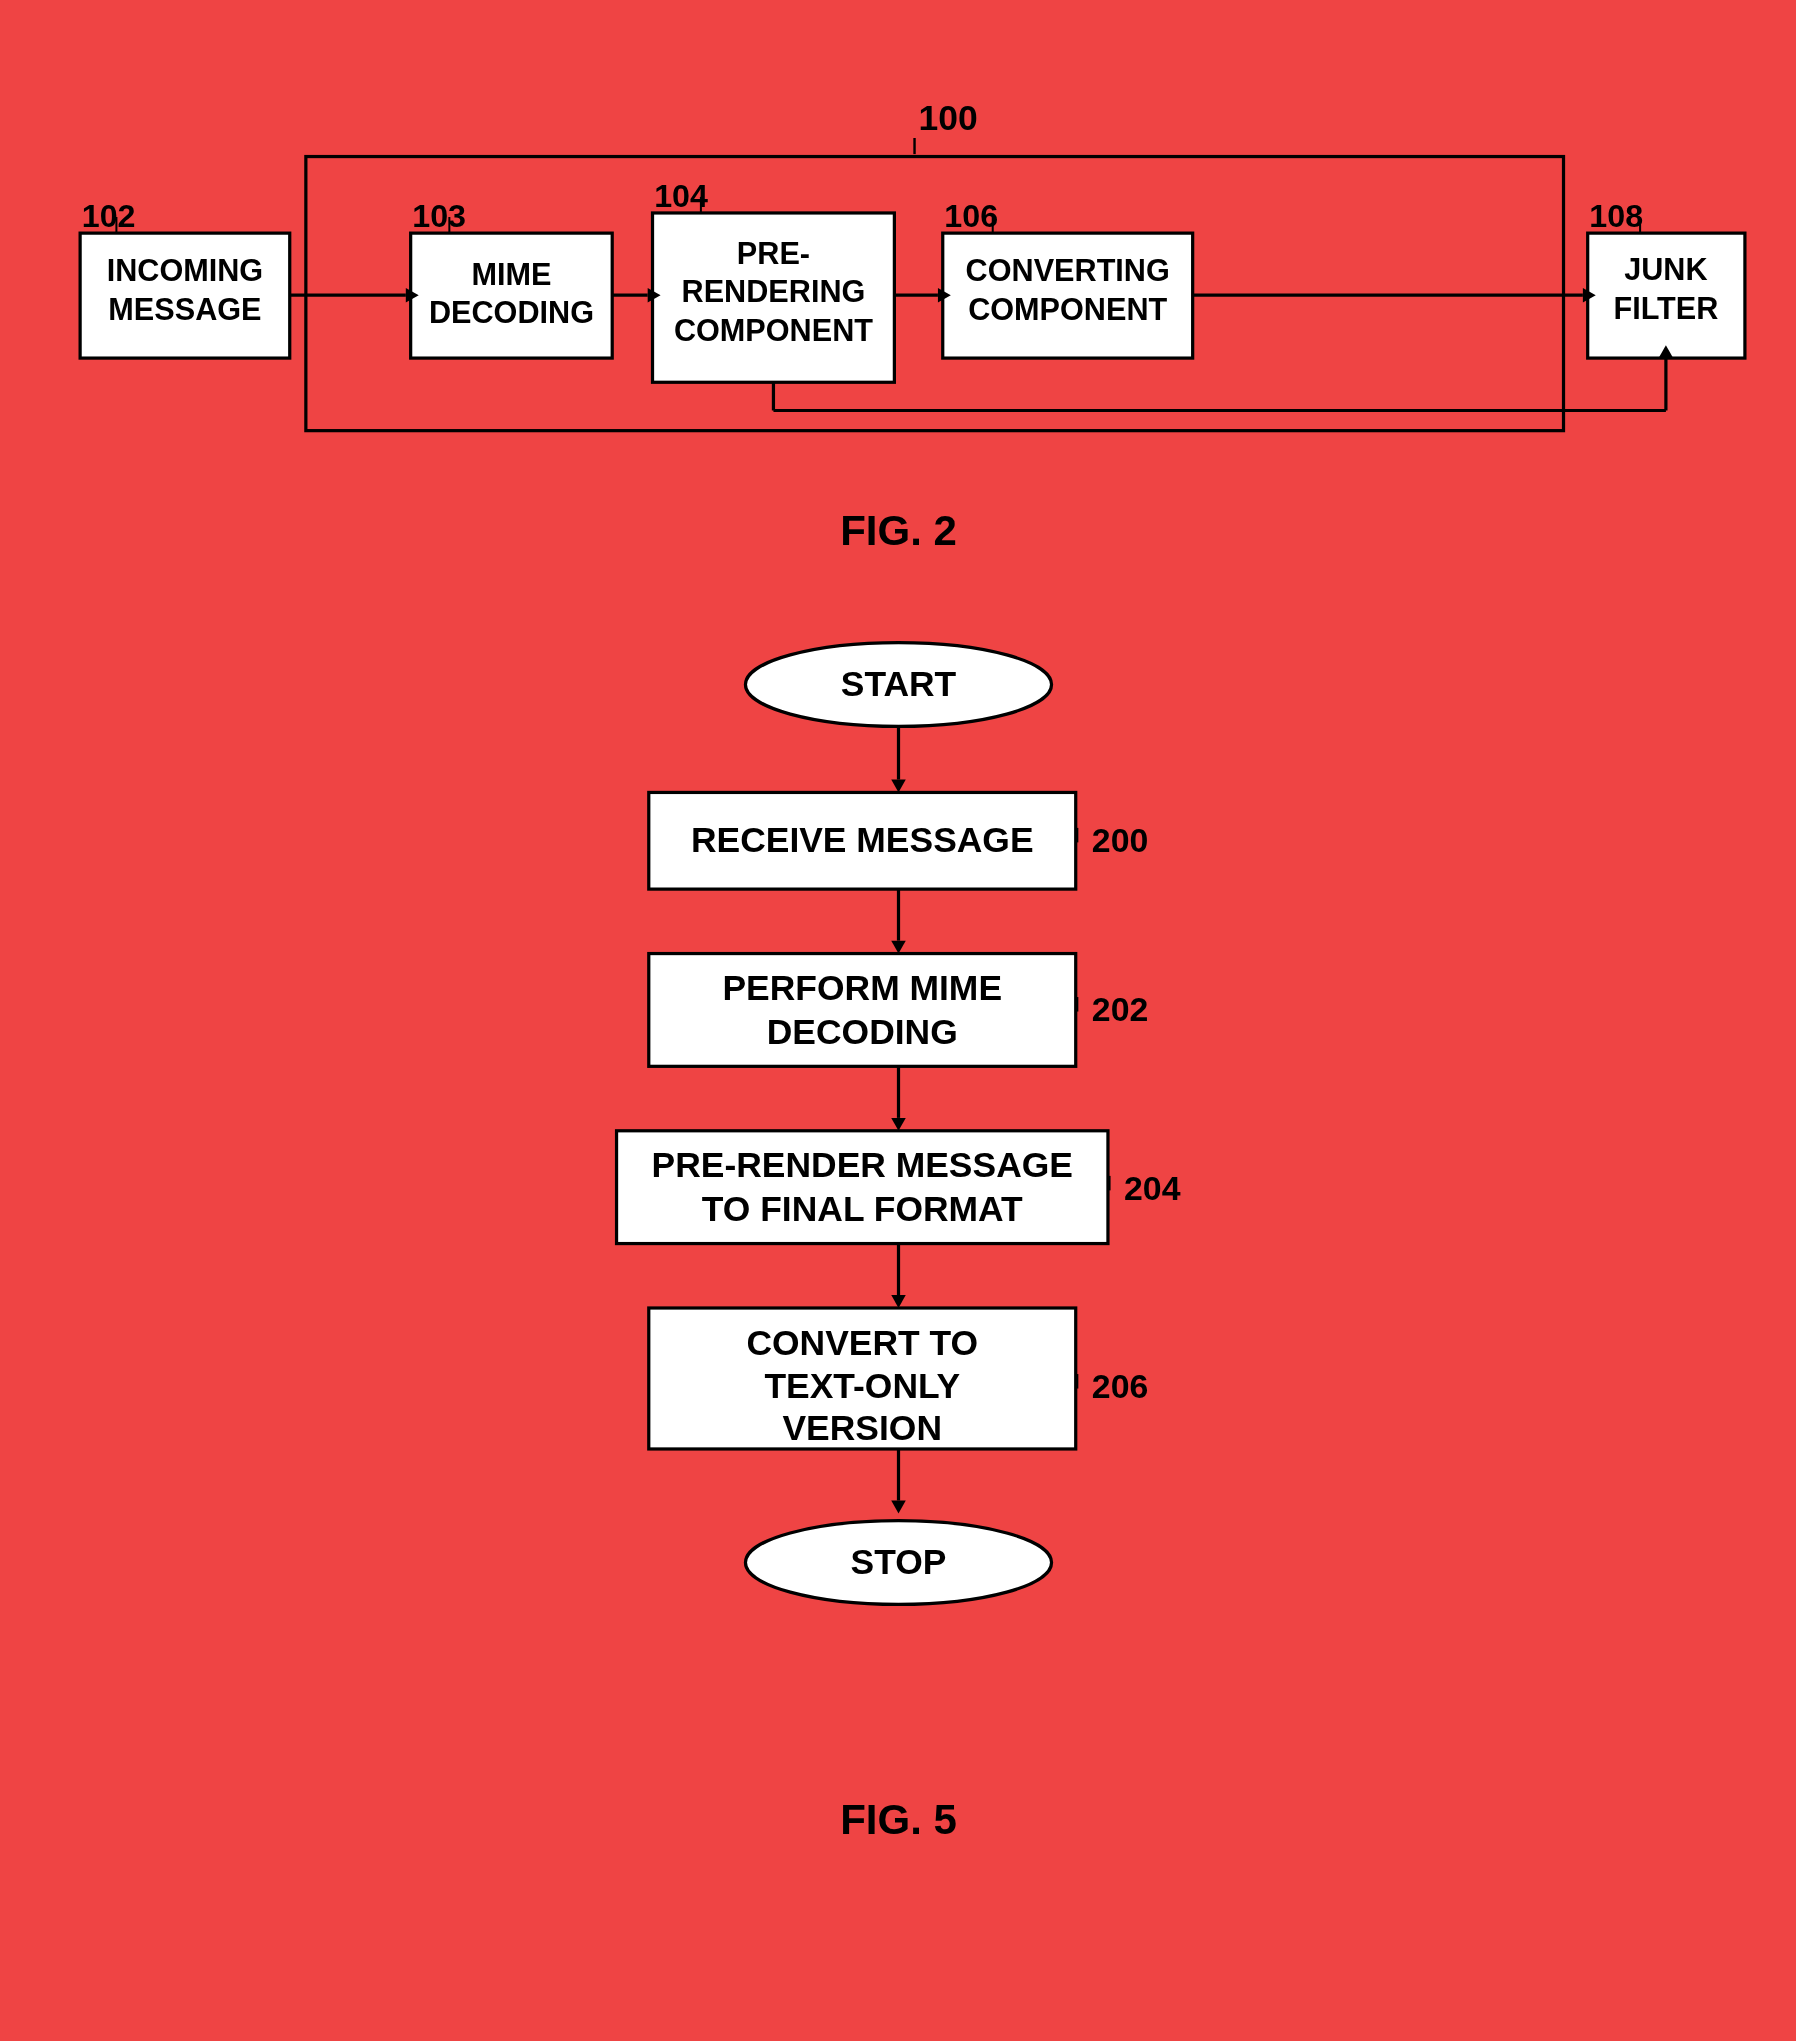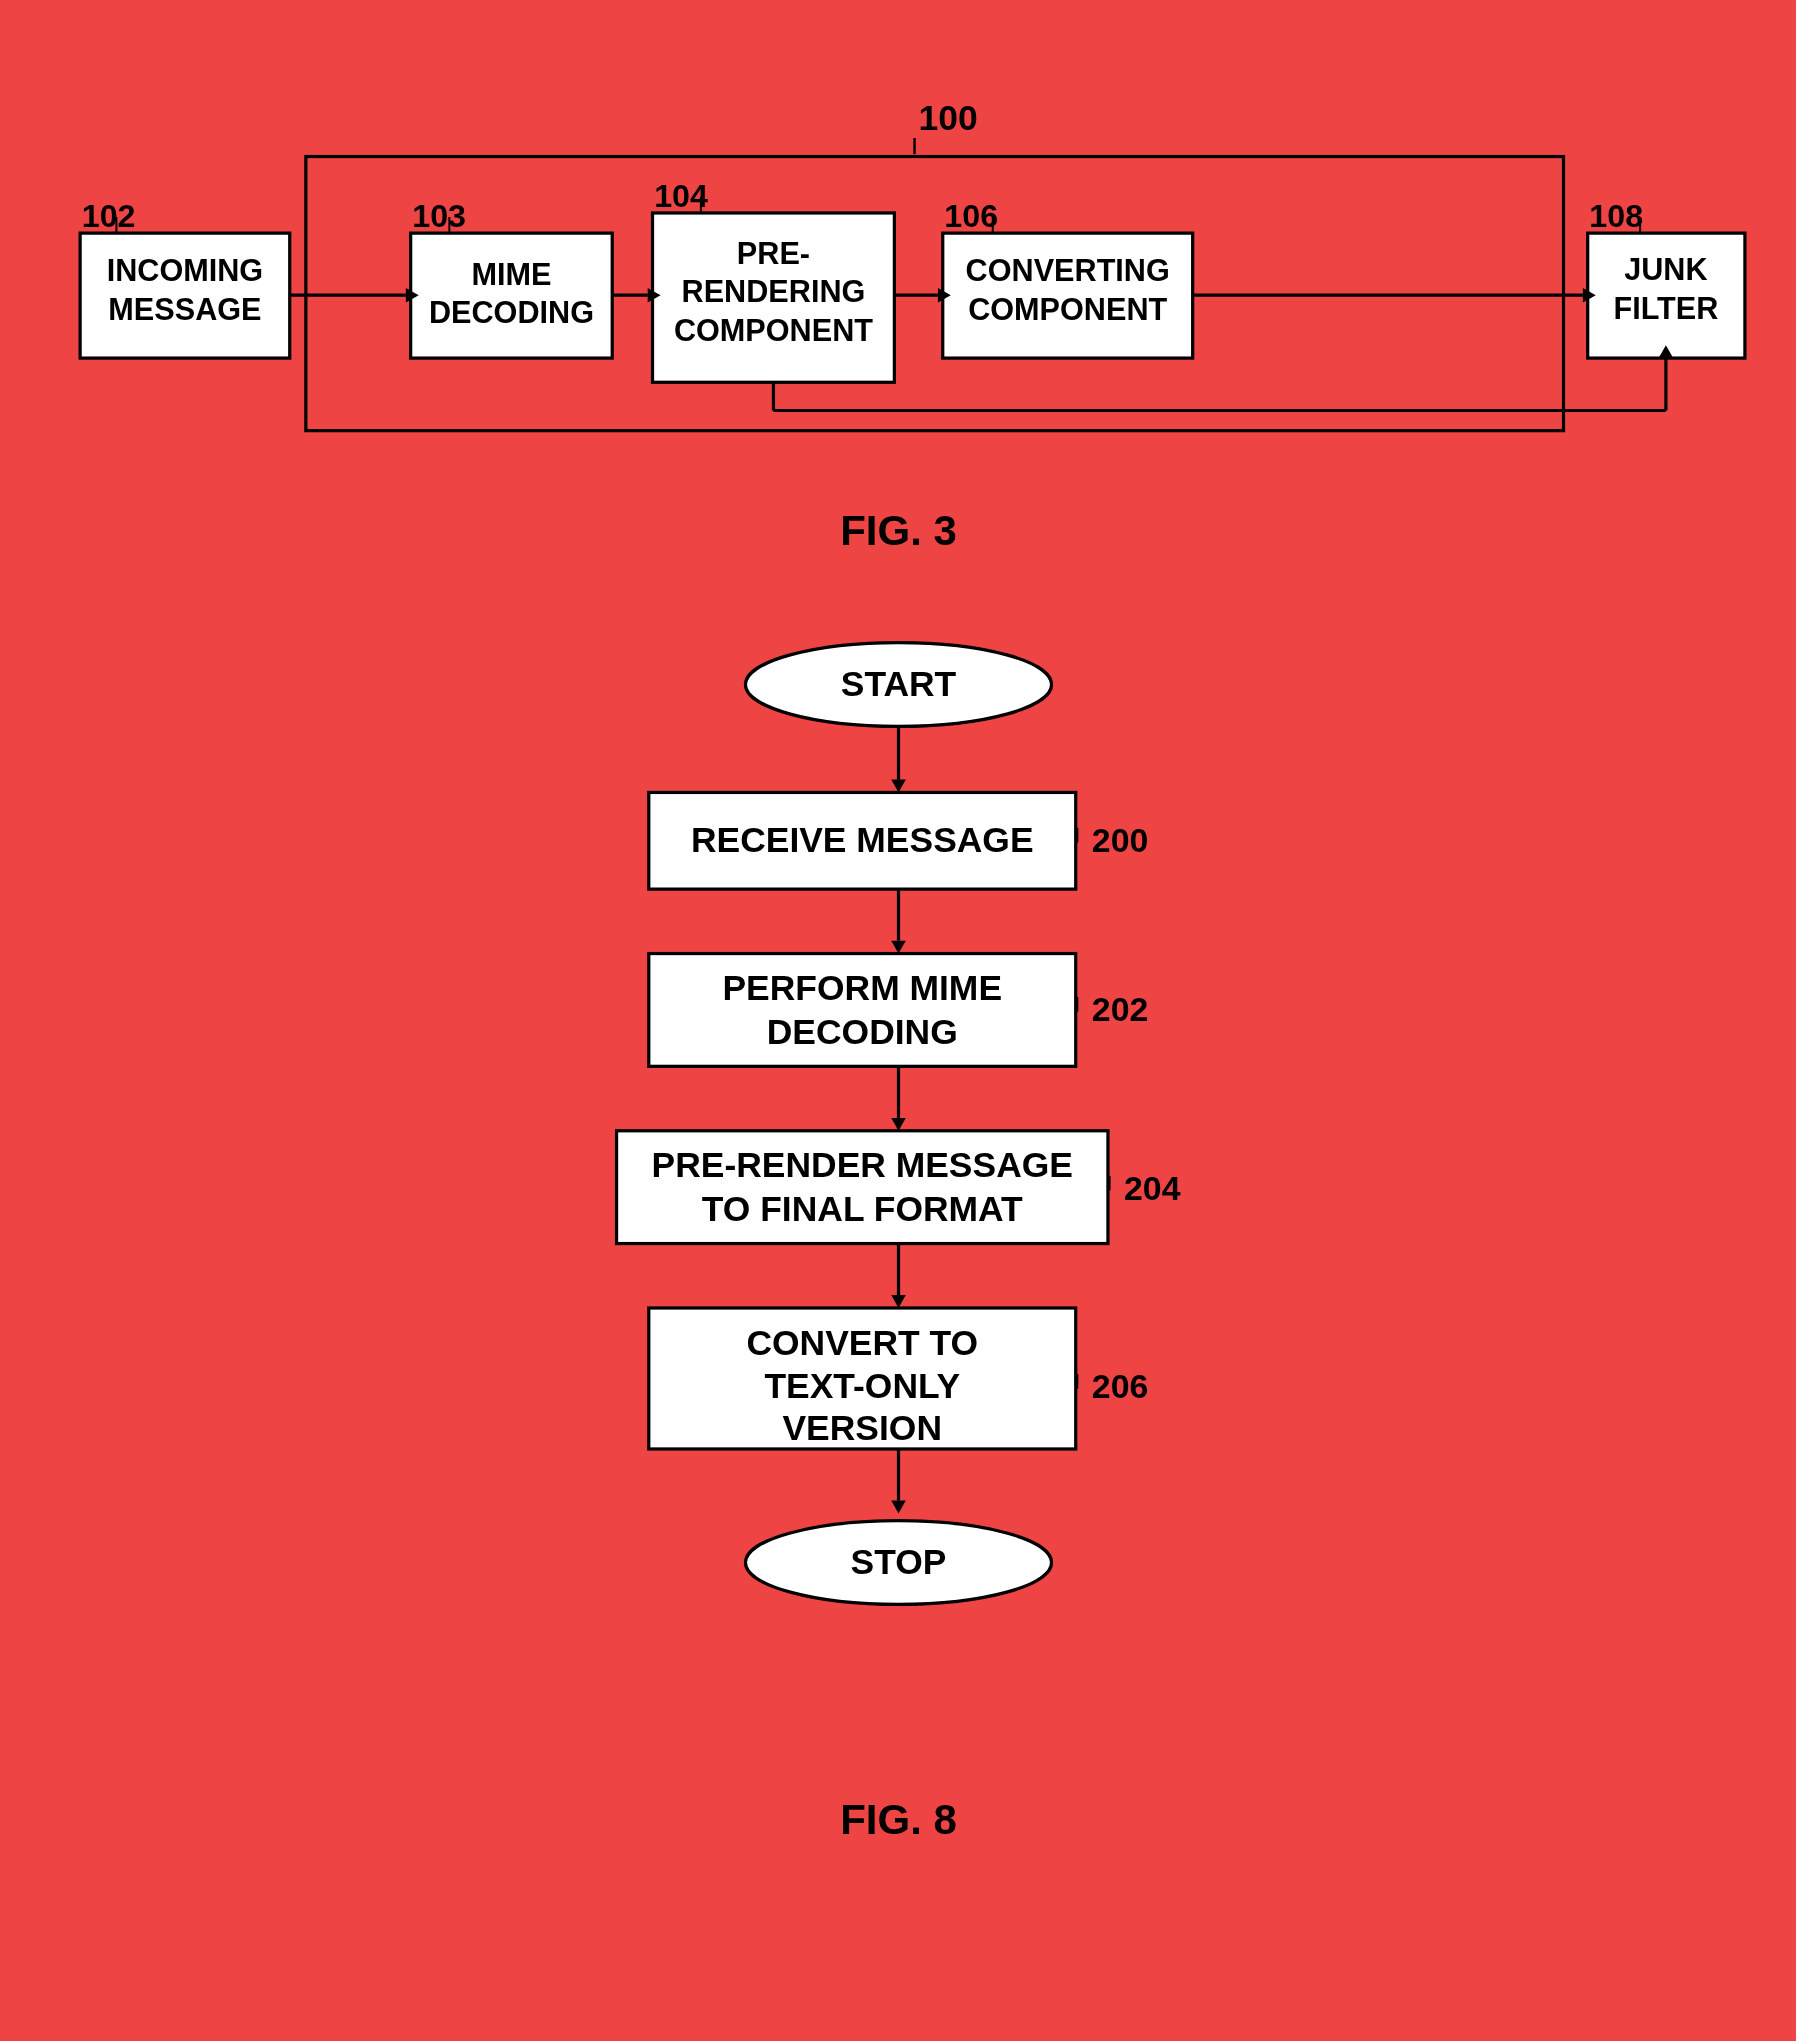--- a/index.html
+++ b/index.html
@@ -136,21 +136,21 @@
         <line x1="1400" y1="247" x2="1884" y2="247" stroke="#000" stroke-width="4"></line>
         <polygon points="1884,238 1900,247 1884,256" fill="#000"></polygon>
 
         <line x1="880" y1="355" x2="880" y2="390" stroke="#000" stroke-width="4"></line>
         <line x1="880" y1="390" x2="1987" y2="390" stroke="#000" stroke-width="4"></line>
         <line x1="1987" y1="390" x2="1987" y2="325" stroke="#000" stroke-width="4"></line>
         <polygon points="1978,325 1987,309 1996,325" fill="#000"></polygon>
       </svg>
     </div>
 
-    <div class="fig1-label">FIG. 3</div>
+    <div class="fig1-label">FIG. 2</div>
   </div>
 
   <div class="fig2-section">
     <svg class="fig2-svg" width="725" height="1112" viewBox="0 0 900 1380" xmlns="http://www.w3.org/2000/svg">
 
       <ellipse cx="450" cy="60" rx="190" ry="52" fill="white" stroke="#000" stroke-width="4"></ellipse>
       <text x="450" y="74" font-size="44" font-weight="bold" font-family="Arial, sans-serif" text-anchor="middle">START</text>
 
       <line x1="450" y1="112" x2="450" y2="178" stroke="#000" stroke-width="4"></line>
       <polygon points="441,178 450,194 459,178" fill="#000"></polygon>
@@ -193,17 +193,17 @@
       <line x1="672" y1="934" x2="672" y2="916" stroke="#000" stroke-width="2.5"></line>
 
       <line x1="450" y1="1009" x2="450" y2="1073" stroke="#000" stroke-width="4"></line>
       <polygon points="441,1073 450,1089 459,1073" fill="#000"></polygon>
 
       <ellipse cx="450" cy="1150" rx="190" ry="52" fill="white" stroke="#000" stroke-width="4"></ellipse>
       <text x="450" y="1164" font-size="44" font-weight="bold" font-family="Arial, sans-serif" text-anchor="middle">STOP</text>
 
     </svg>
 
-    <div class="fig2-label">FIG. 8</div>
+    <div class="fig2-label">FIG. 5</div>
   </div>
 
 </div>
 
 
 </body></html>

